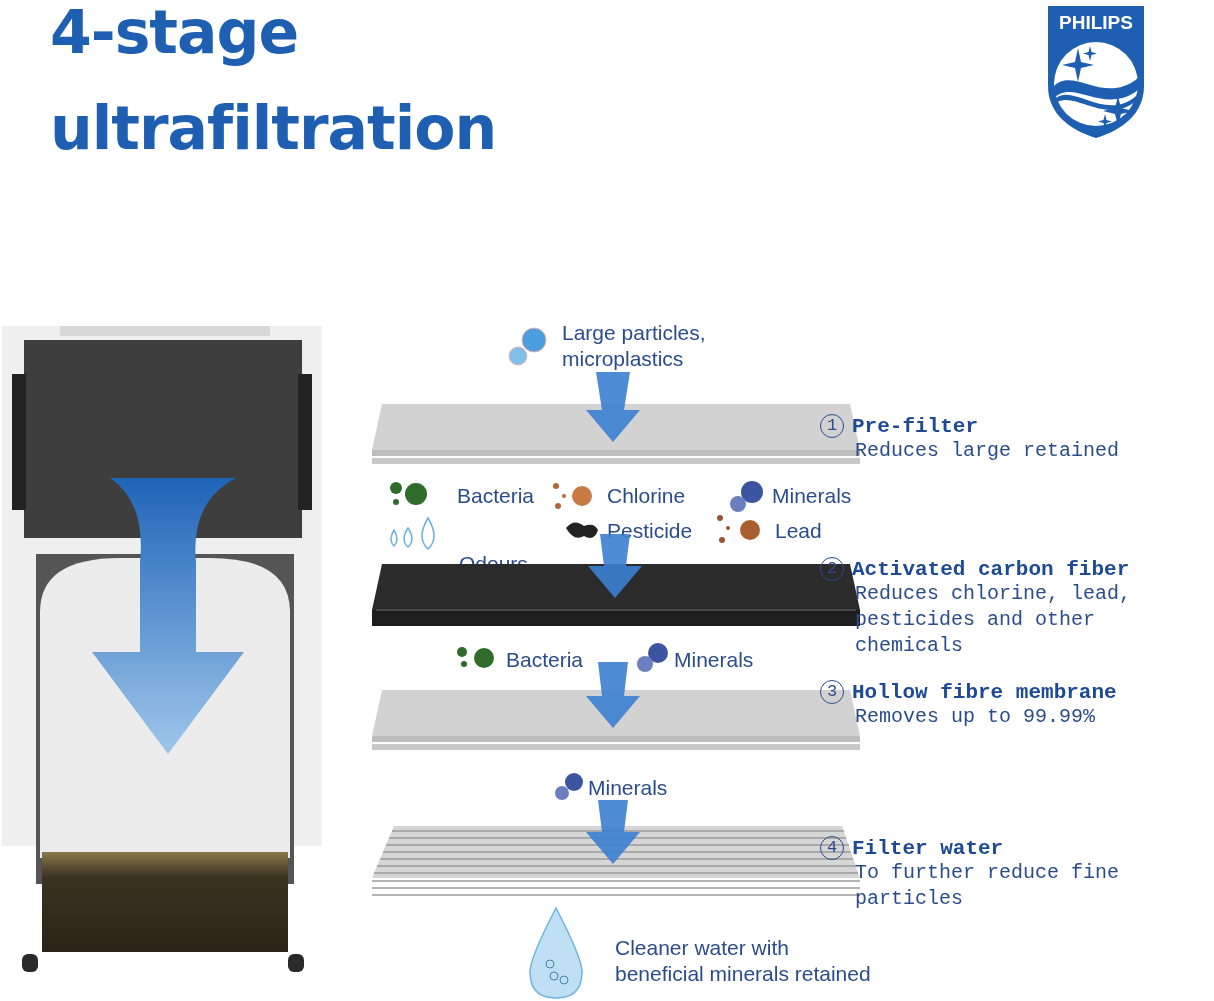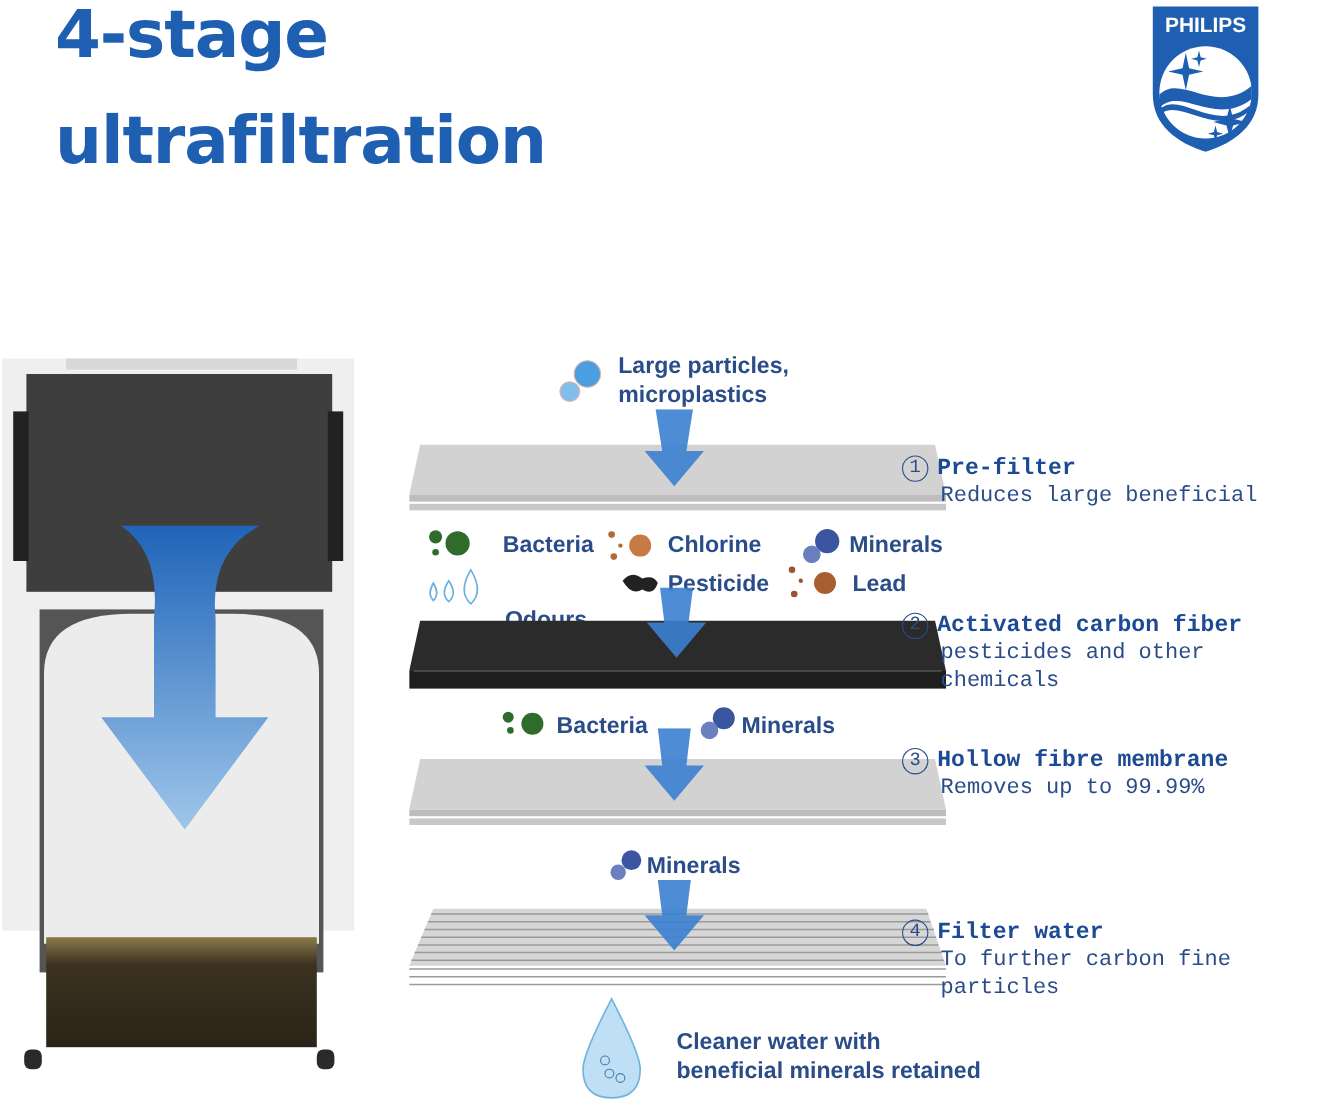--- a/index.html
+++ b/index.html
@@ -1,20 +1,20 @@
 <!DOCTYPE html>
 <html><head>
 <meta charset="utf-8">
 <style>
   html,body{margin:0;padding:0;background:#fff;}
   body{width:1214px;height:1001px;position:relative;overflow:hidden;font-family:"Liberation Sans",sans-serif;}
   .title{position:absolute;left:50px;color:#1f5fb1;font-weight:bold;font-size:60px;letter-spacing:-1px;line-height:1;font-family:"DejaVu Sans",sans-serif;}
   .t1{top:2px;} .t2{top:98px;}
   .logo{position:absolute;left:1044px;top:2px;width:104px;height:138px;}
-  .txt{position:absolute;color:#2a4d8a;font-size:21px;line-height:26px;font-weight:700;white-space:nowrap;}
+  .txt{position:absolute;color:#2a4d8a;font-size:21px;line-height:26px;font-weight:400;white-space:nowrap;}
   .stage{position:absolute;left:820px;font-family:Liberation Mono, monospace;}
   .stage .num{display:inline-block;width:22px;height:22px;border:1.5px solid #2a4d8a;border-radius:50%;color:#2a4d8a;font-size:17px;line-height:22px;text-align:center;vertical-align:middle;margin-right:8px;}
   .stage .head{color:#1c4a94;font-size:21px;font-weight:bold;vertical-align:middle;}
   .stage .desc{color:#2a4d8a;font-size:20px;line-height:26px;margin-left:35px;}
   .layer{position:absolute;left:372px;width:488px;}
   .arrow{position:absolute;}
   .ico{position:absolute;}
 </style>
 </head>
 <body>
@@ -72,21 +72,21 @@
   <polygon points="10,0 478,0 488,46 0,46" fill="#d2d2d2"></polygon>
   <rect x="0" y="46" width="488" height="6" fill="#bdbdbd"></rect>
   <rect x="0" y="54" width="488" height="6" fill="#c8c8c8"></rect>
 </svg>
 <svg class="arrow" style="left:586px;top:372px;" width="54" height="72">
   <path d="M10 0 L44 0 L38 38 L54 38 L27 70 L0 38 L16 38 Z" fill="#3b7fd0" opacity="0.9"></path>
 </svg>
 
 <div class="stage" style="top:414px;">
   <span class="num">1</span><span class="head">Pre-filter</span>
-  <div class="desc">Reduces large beneficial</div>
+  <div class="desc">Reduces large retained</div>
 </div>
 
 <div class="txt" style="left:457px;top:483px;">Bacteria</div>
 <div class="txt" style="left:607px;top:483px;">Chlorine</div>
 <div class="txt" style="left:772px;top:483px;">Minerals</div>
 <div class="txt" style="left:459px;top:518px;margin-top:33px;">Odours</div>
 <div class="txt" style="left:607px;top:518px;text-align:center;">Pesticide</div>
 <div class="txt" style="left:775px;top:518px;">Lead</div>
 
 <svg class="ico" style="left:386px;top:480px;" width="50" height="28">
@@ -123,20 +123,21 @@
   <polygon points="10,0 478,0 488,46 0,46" fill="#2b2b2b"></polygon>
   <rect x="0" y="46" width="488" height="16" fill="#1e1e1e"></rect>
   <line x1="4" y1="46" x2="484" y2="46" stroke="#6a6a6a" stroke-width="1"></line>
 </svg>
 <svg class="arrow" style="left:588px;top:534px;" width="54" height="66">
   <path d="M12 0 L42 0 L38 32 L54 32 L27 64 L0 32 L16 32 Z" fill="#3b7fd0" opacity="0.9"></path>
 </svg>
 
 <div class="stage" style="top:557px;">
   <span class="num">2</span><span class="head">Activated carbon fiber</span>
+  <div class="desc">Reduces chlorine, lead,</div>
   <div class="desc">pesticides and other chemicals</div>
 </div>
 
 <svg class="ico" style="left:454px;top:644px;" width="48" height="28">
     <circle cx="8" cy="8" r="5" fill="#2f6b2a"></circle>
     <circle cx="30" cy="14" r="10" fill="#2f6b2a"></circle>
     <circle cx="10" cy="20" r="3" fill="#2f6b2a"></circle>
   </svg>
 <div class="txt" style="left:506px;top:647px;">Bacteria</div>
 <svg class="ico" style="left:634px;top:642px;" width="40" height="32">
@@ -179,21 +180,21 @@
       <line x1="0" y1="62" x2="488" y2="62"></line>
       <line x1="0" y1="69" x2="488" y2="69"></line>
   </g>
 </svg>
 <svg class="arrow" style="left:586px;top:800px;" width="54" height="66">
   <path d="M12 0 L42 0 L38 32 L54 32 L27 64 L0 32 L16 32 Z" fill="#3b7fd0" opacity="0.9"></path>
 </svg>
 
 <div class="stage" style="top:836px;">
   <span class="num">4</span><span class="head">Filter water</span>
-  <div class="desc">To further carbon fine particles</div>
+  <div class="desc">To further reduce fine particles</div>
 </div>
 
 <svg class="ico" style="left:526px;top:906px;" width="60" height="94">
   <path d="M30 2 Q4 52 4 66 Q4 92 30 92 Q56 92 56 66 Q56 52 30 2Z" fill="#bfe0f4" stroke="#6fb3de" stroke-width="1.5"></path>
   <circle cx="24" cy="58" r="4" fill="none" stroke="#4a7fa8"></circle>
     <circle cx="28" cy="70" r="4" fill="none" stroke="#4a7fa8"></circle>
     <circle cx="38" cy="74" r="4" fill="none" stroke="#4a7fa8"></circle>
 </svg>
 <div class="txt" style="left:615px;top:935px;">
   <div>Cleaner water with</div>

